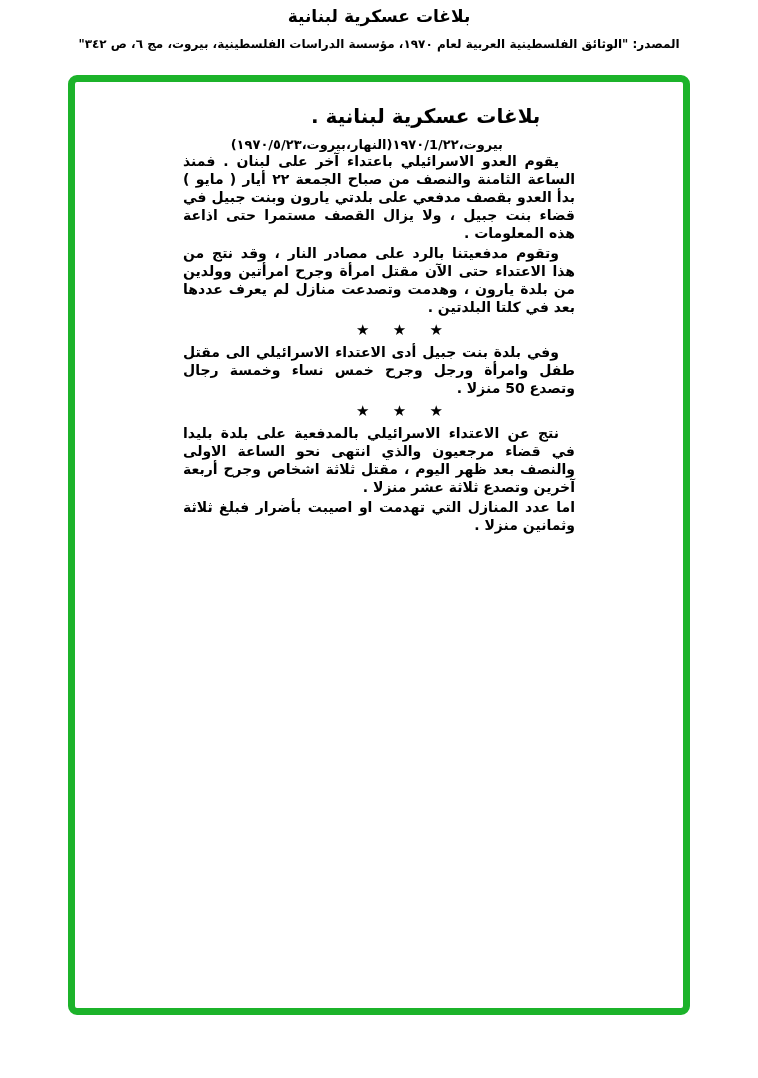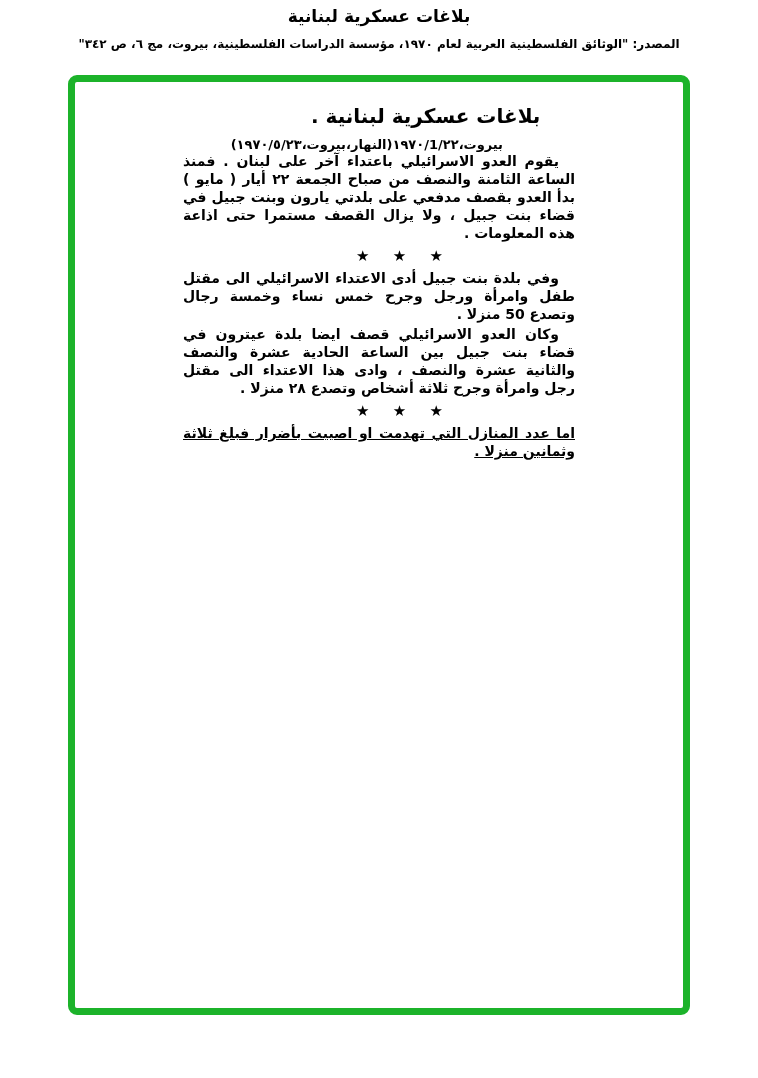--- a/index.html
+++ b/index.html
@@ -38,21 +38,21 @@
     display:flex;justify-content:space-between;align-items:baseline;
     font-size:13px;margin-top:9px;
     padding-right:72px;padding-left:62px;
   }
   .dateline span{white-space:nowrap;}
   .para{
     font-size:14px;line-height:18px;
     text-align:justify;text-indent:16px;
     margin:0 0 2px 0;
   }
-  .para.flush{text-indent:0;text-decoration:underline;}
+  .para.flush{text-indent:0;}
   .stars{
     text-align:center;font-size:15px;letter-spacing:9px;
     padding-left:50px;margin:5px 0 4px 0;
   }
 </style>
 </head>
 <body>
 
 <div class="page-header">
   <div class="page-title">بلاغات عسكرية لبنانية</div>
@@ -63,24 +63,25 @@
   <div class="content">
 
     <div class="doc-title">بلاغات عسكرية لبنانية .</div>
 
     <div class="dateline">
       <span>بيروت،١٩٧٠/1/٢٢</span>
       <span>(النهار،بيروت،١٩٧٠/٥/٢٣)</span>
     </div>
 
     <p class="para">يقوم العدو الاسرائيلي باعتداء آخر على لبنان . فمنذ الساعة الثامنة والنصف من صباح الجمعة ٢٢ أيار ( مايو ) بدأ العدو بقصف مدفعي على بلدتي يارون وبنت جبيل في قضاء بنت جبيل ، ولا يزال القصف مستمرا حتى اذاعة هذه المعلومات .</p>
+    <p class="para">وتقوم مدفعيتنا بالرد على مصادر النار ، وقد نتج من هذا الاعتداء حتى الآن مقتل امرأة وجرح امرأتين وولدين من بلدة يارون ، وهدمت وتصدعت منازل لم يعرف عددها بعد في كلتا البلدتين .</p>
 
     <div class="stars">★ ★ ★</div>
 
     <p class="para">وفي بلدة بنت جبيل أدى الاعتداء الاسرائيلي الى مقتل طفل وامرأة ورجل وجرح خمس نساء وخمسة رجال وتصدع 50 منزلا .</p>
-    <p class="para">وكان العدو الاسرائيلي قصف ايضا بلدة عيترون في قضاء بنت جبيل بين الساعة الحادية عشرة والنصف والثانية عشرة والنصف ، وادى هذا الاعتداء الى مقتل رجل وامرأة وجرح ثلاثة أشخاص وتصدع ٢٨ منزلا .</p>
 
     <div class="stars">★ ★ ★</div>
 
+    <p class="para">نتج عن الاعتداء الاسرائيلي بالمدفعية على بلدة بليدا في قضاء مرجعيون والذي انتهى نحو الساعة الاولى والنصف بعد ظهر اليوم ، مقتل ثلاثة اشخاص وجرح أربعة آخرين وتصدع ثلاثة عشر منزلا .</p>
     <p class="para flush">اما عدد المنازل التي تهدمت او اصيبت بأضرار فبلغ ثلاثة وثمانين منزلا .</p>
 
   </div>
 </div>
 
 </body></html>

